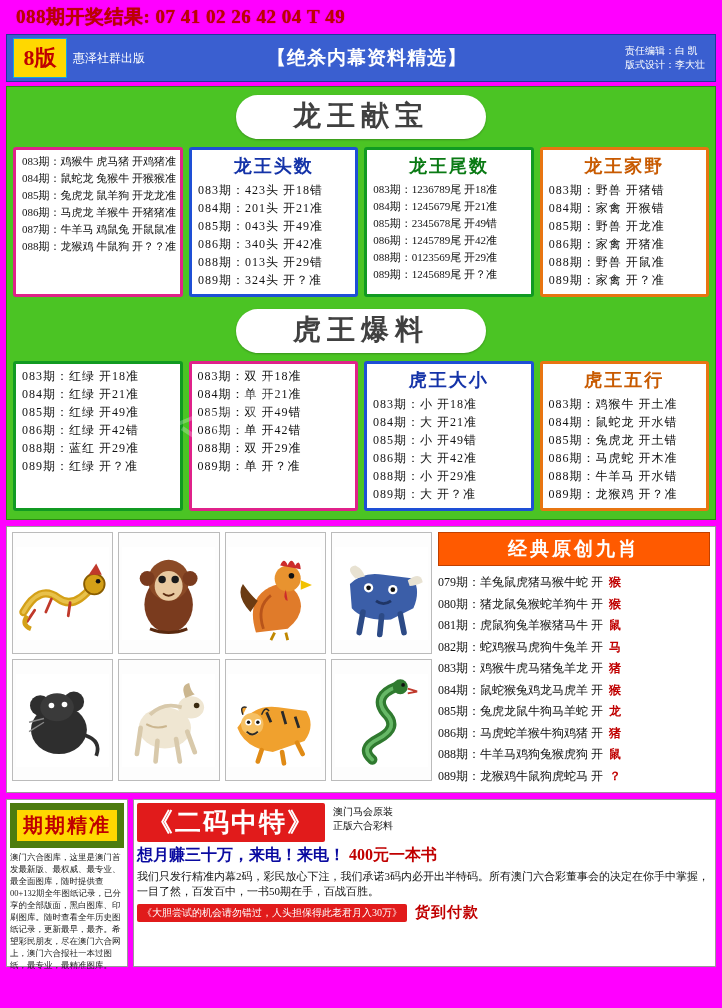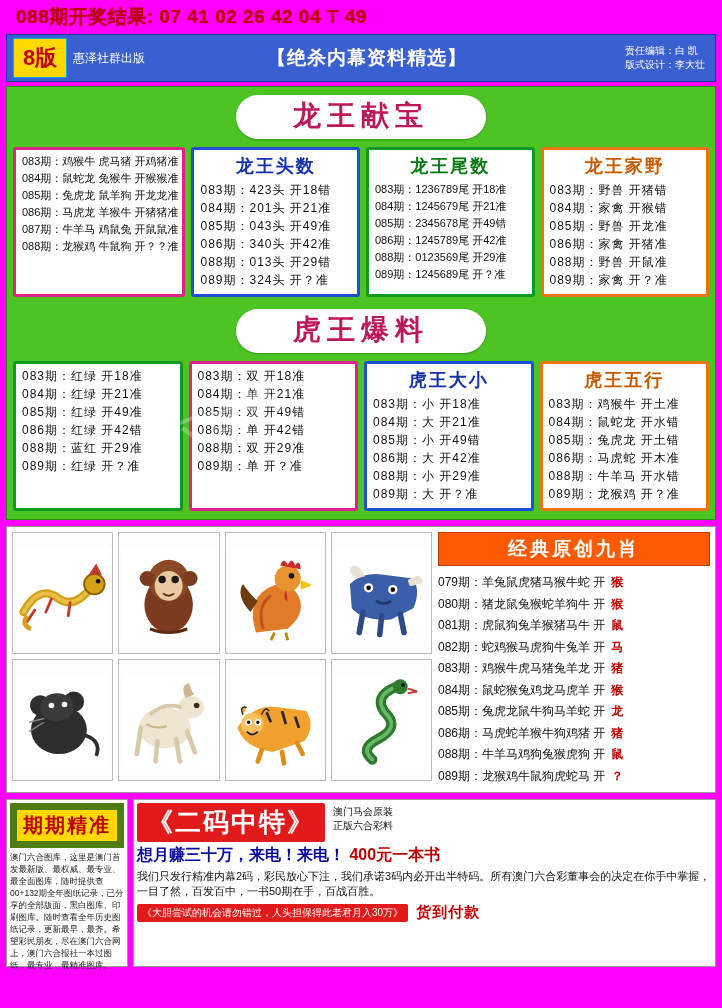--- a/index.html
+++ b/index.html
@@ -4,21 +4,21 @@
 <style>
   * { box-sizing: border-box; }
   body {
     margin: 0;
     width: 722px;
     height: 1008px;
     background: #ff00ff;
     font-family: "Liberation Sans", "DejaVu Sans", sans-serif;
     overflow: hidden;
   }
-  .page { position: relative; width: 722px; height: 1008px; background: #ff00ff; }
+  .page { position: relative; width: 722px; height: 1008px; background: #ff00ff; font-family: Liberation Serif, serif; }
 
   
   .topbar {
     height: 34px;
     display: flex;
     align-items: center;
     padding-left: 16px;
     background: #ff00ff;
   }
   .topbar .res {
@@ -86,21 +86,21 @@
     position: relative;
   }
   .sect-title {
     margin: 2px auto 8px auto;
     width: 250px;
     background: #ffffff;
     border-radius: 30px;
     text-align: center;
     font-size: 28px;
     font-weight: bold;
-    color: #be185d;
+    color: #404040;
     letter-spacing: 6px;
     padding: 2px 0 4px 0;
     box-shadow: 0 1px 2px rgba(0,0,0,.25);
   }
   .cards {
     display: flex;
     gap: 6px;
     justify-content: space-between;
   }
   .card {

